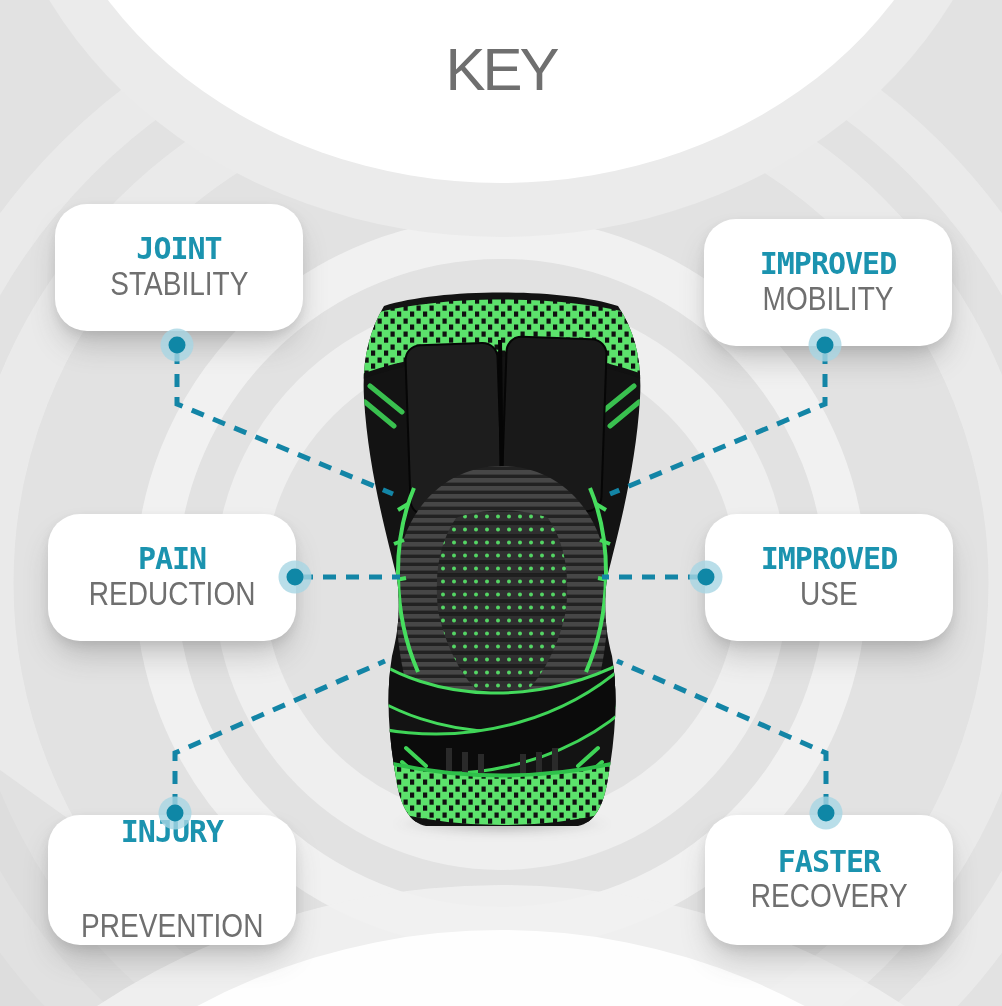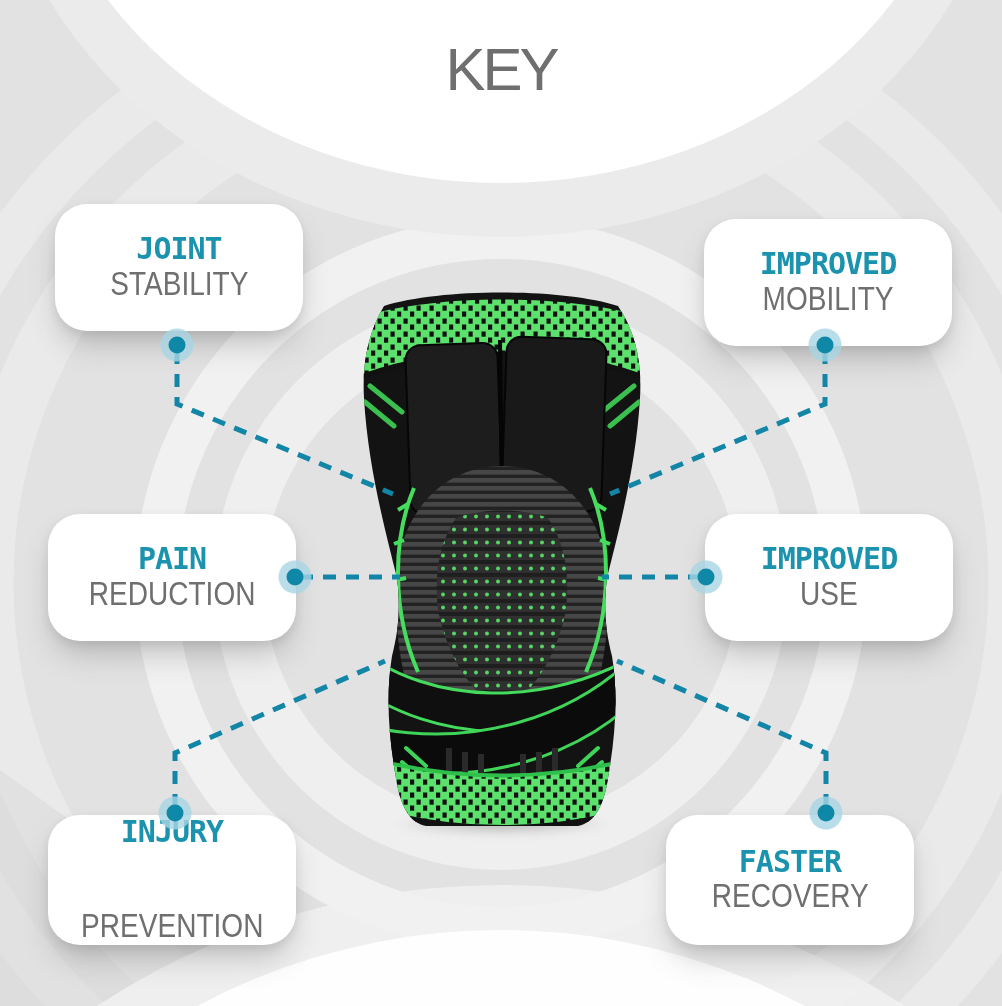--- a/index.html
+++ b/index.html
@@ -44,21 +44,21 @@
   .card-line2{
     font-family:"Liberation Sans",sans-serif;
     font-size:33px;font-weight:400;color:#6f6f6f;
     transform:scaleX(.85);transform-origin:center;
   }
   .pos-tl{left:55px;top:204px;}
   .pos-tr{left:704px;top:219px;}
   .pos-ml{left:48px;top:514px;}
   .pos-mr{left:705px;top:514px;}
   .pos-bl{left:48px;top:815px;height:130px;justify-content:space-between;}
-  .pos-br{left:666px;top:815px;height:130px;}
+  .pos-br{left:705px;top:815px;height:130px;}
 
   
   .product-shadow{
     position:absolute;left:388px;top:812px;width:228px;height:24px;
     background:radial-gradient(ellipse at center, rgba(40,40,40,.30) 0%, rgba(40,40,40,0) 68%);
     filter:blur(4px);
   }
 </style>
 </head>
 <body>

